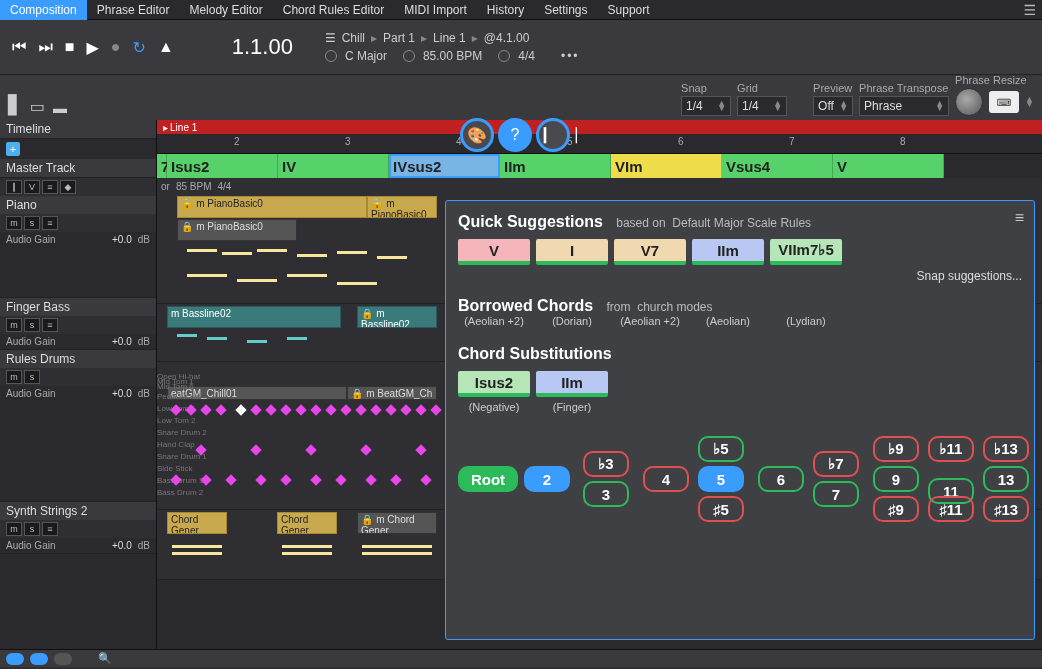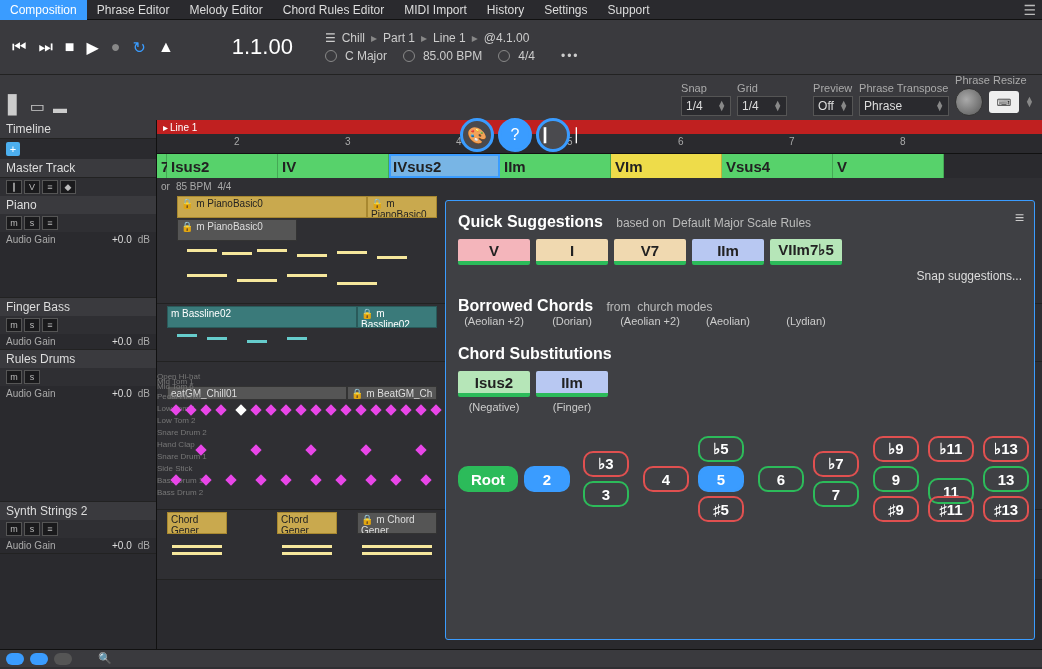--- a/index.html
+++ b/index.html
@@ -295,21 +295,21 @@
         <div class="note" style="left:140px;top:60px;width:30px"></div>
       <div class="note" style="left:180px;top:57px;width:30px"></div>
         <div class="note" style="left:220px;top:62px;width:30px"></div>
       <div class="note" style="left:30px;top:80px;width:40px"></div>
         <div class="note" style="left:80px;top:85px;width:40px"></div>
       <div class="note" style="left:130px;top:80px;width:40px"></div>
         <div class="note" style="left:180px;top:88px;width:40px"></div>
     </div>
 
     <div class="track-lane" style="height:58px">
-      <div class="clip bass" style="left:10px;width:190px;top:2px"><span>m </span><span>Bassline02</span></div>
+      <div class="clip bass" style="left:10px;width:174px;top:2px"><span>m </span><span>Bassline02</span></div>
       <div class="clip bass" style="left:200px;width:80px;top:2px"><span>🔒 m </span><span>Bassline02</span></div>
       <div class="note" style="left:20px;top:30px;width:20px;background:#6cc"></div>
         <div class="note" style="left:50px;top:33px;width:20px;background:#6cc"></div>
       <div class="note" style="left:90px;top:36px;width:20px;background:#6cc"></div>
         <div class="note" style="left:130px;top:33px;width:20px;background:#6cc"></div>
     </div>
 
     <div class="track-lane" style="height:148px">
       <div class="clip dark" style="left:10px;width:180px;top:24px;height:14px"><span>eatGM_Chill01</span></div>
       <div class="clip dark" style="left:190px;width:90px;top:24px;height:14px"><span>🔒 m </span><span>BeatGM_Ch</span></div>

